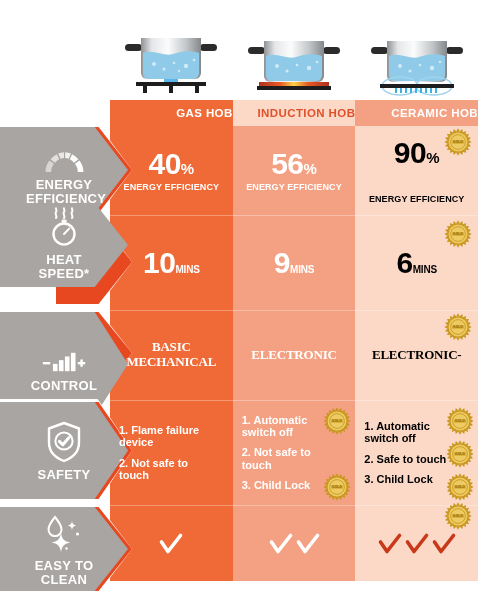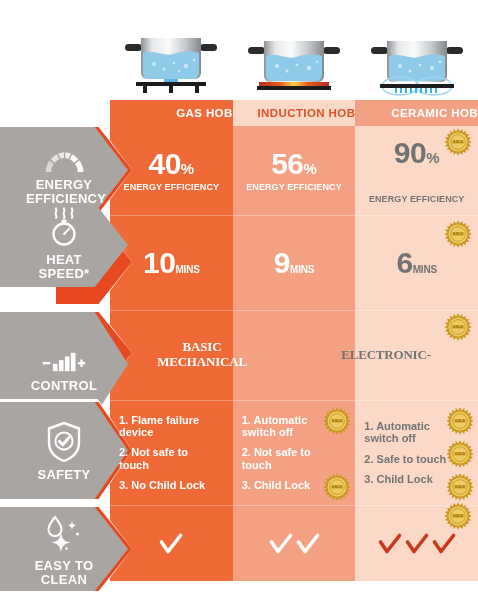--- a/index.html
+++ b/index.html
@@ -45,21 +45,21 @@
     -webkit-clip-path:polygon(0 0,74% 0,100% 50%,74% 100%,0 100%);
             clip-path:polygon(0 0,74% 0,100% 50%,74% 100%,0 100%);}
 
   .icon-wrap{width:46px;height:40px;display:flex;align-items:flex-end;justify-content:center;}
 
   
   .vrow{position:absolute;left:110px;width:368px;display:flex;}
   .vcell{flex:1;position:relative;display:flex;flex-direction:column;
          align-items:center;justify-content:center;text-align:center;}
   .t-white{color:#ffffff;}
-  .t-red{color:#737373;gap:23px;}
+  .t-red{color:#000000;gap:23px;}
 
   .bignum{font-size:30px;font-weight:bold;line-height:1;letter-spacing:-.5px;}
   .unit-pct{font-size:15px;font-weight:bold;}
   .unit-mins{font-size:10px;font-weight:bold;letter-spacing:-.2px;}
   .caption{font-size:9px;font-weight:bold;margin-top:3px;letter-spacing:.1px;}
   .numline{display:flex;align-items:baseline;justify-content:center;}
 
   .control-txt{font-size:13px;font-weight:bold;line-height:1.12;letter-spacing:-.2px;}
 
   
@@ -318,20 +318,25 @@
     </div>
   </div>
 
   <div class="vrow" style="top:311px;height:88px;font-family:Liberation Serif, serif;">
     <div class="vcell t-white">
       <div class="control-txt">
         <div>BASIC</div>
         <div>MECHANICAL</div>
       </div>
     </div>
+    <div class="vcell t-white">
+      <div class="control-txt">
+        <div>ELECTRONIC</div>
+      </div>
+    </div>
     <div class="vcell t-red">
       <div class="control-txt">
         <div>ELECTRONIC-</div>
       </div>
       <div class="badge" style="right:6px;top:2px;">
         <svg viewBox="0 0 40 40">
             <use href="#goldmedal"></use>
           </svg>
       </div>
     </div>
@@ -350,21 +355,20 @@
     <div class="lbl">
       <div>SAFETY</div>
     </div>
   </div>
 
   <div class="vrow" style="top:401px;height:103px;">
     <div class="vcell t-white">
       <div class="safety-list">
         <div class="sitem">1. Flame failure device</div>
         <div class="sitem">2. Not safe to touch</div>
-        <div class="sitem">3. No Child Lock</div>
       </div>
     </div>
     <div class="vcell t-white">
       <div class="safety-list">
         <div class="sitem">1. Automatic switch off</div>
         <div class="sitem">2. Not safe to touch</div>
         <div class="sitem">3. Child Lock</div>
       </div>
       <div class="badge" style="right:4px;top:6px;">
           <svg viewBox="0 0 40 40">

